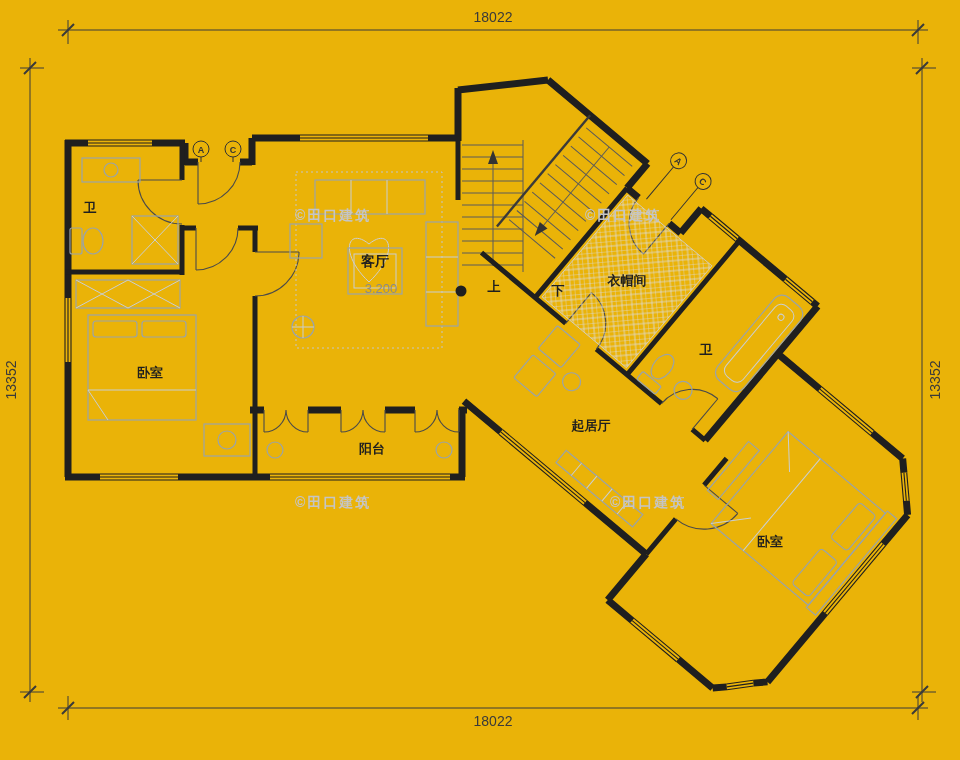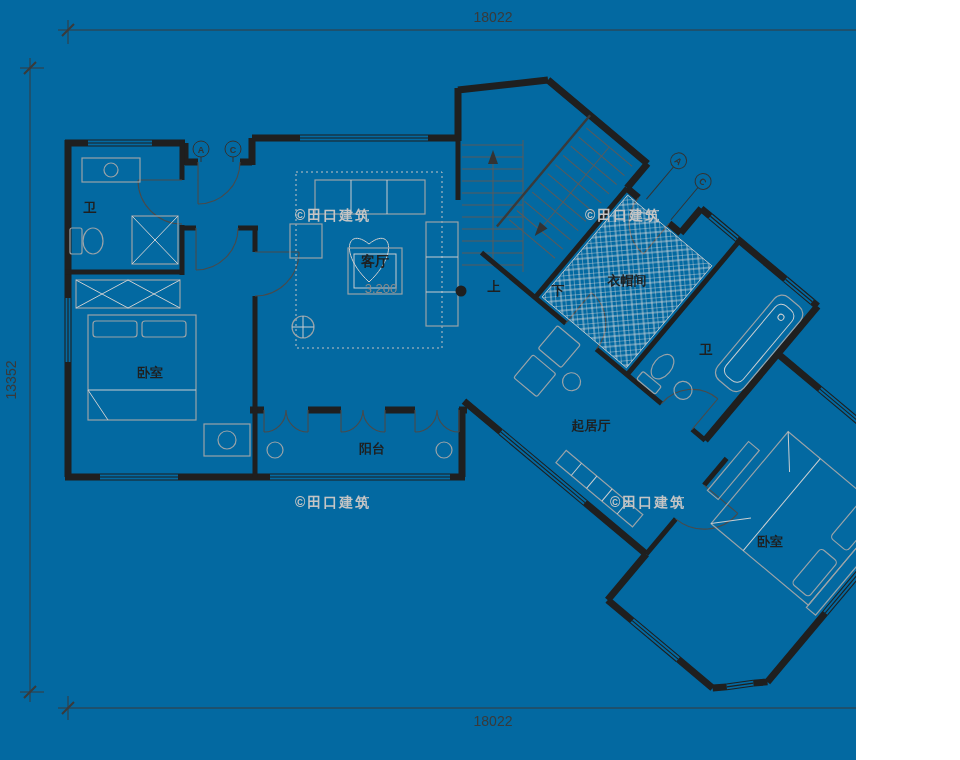--- a/index.html
+++ b/index.html
@@ -1,20 +1,20 @@
 <!DOCTYPE html>
 <html style="--wall: #1f1f1f; --furniture: #9aa3a8; --dimension: #3a3a3a; --watermark: #c5c5c5; --level_text: #8a8a8a;"><head>
 <meta charset="utf-8">
 <style>
   :root{
     --wall:#1f1f1f; --furniture:#9aa3a8; --dimension:#3a3a3a;
     --watermark:#c5c5c5; --level_text:#8a8a8a;
   }
   html,body{margin:0;padding:0;background:#ffffff;}
-  .canvas{width:856px;height:760px;position:relative;background:#0369a1;
+  .canvas{width:960px;height:760px;position:relative;background:#eab308;
           font-family:"Liberation Sans","DejaVu Sans",sans-serif;overflow:hidden;}
   svg{display:block;}
   .wall-ext{stroke:var(--wall);stroke-width:7;fill:none;}
   .wall-int{stroke:var(--wall);stroke-width:5;fill:none;}
   .win{stroke:var(--wall);stroke-width:1.1;fill:none;}
   .door{stroke:#4a4a4a;stroke-width:1.1;fill:none;}
   .thin{stroke:#5a5a5a;stroke-width:1;fill:none;}
   .rail{stroke:#3a3a3a;stroke-width:2.4;fill:none;}
   .furn{stroke:var(--furniture);stroke-width:1.2;fill:none;}
   .furn-light{stroke:#c9ced1;stroke-width:1;fill:none;}

